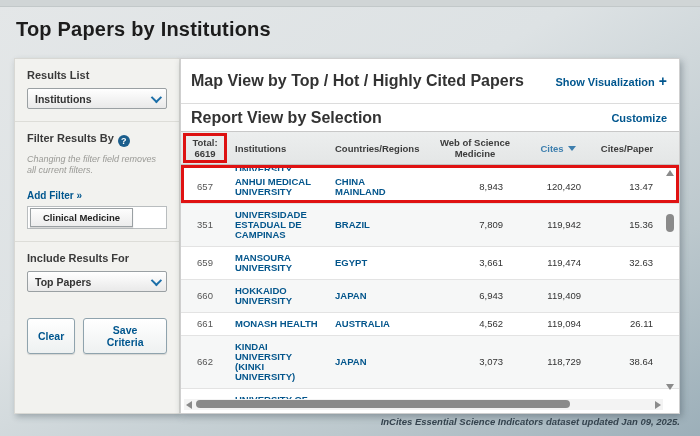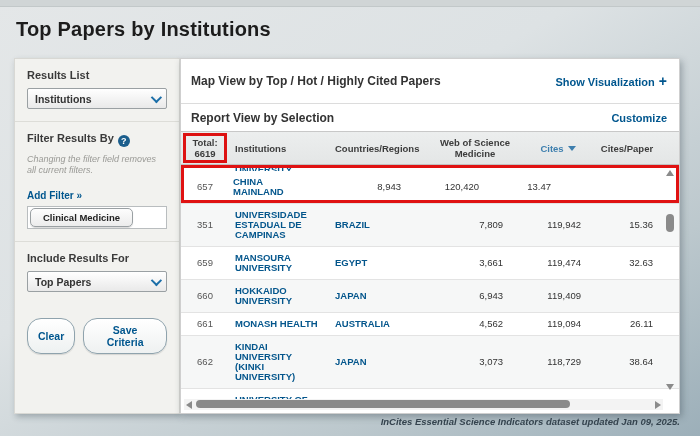--- a/index.html
+++ b/index.html
@@ -23,31 +23,31 @@
     height:21px; border:1px solid #9aa0a3; border-radius:2px; background:linear-gradient(#ffffff,#e9e9e9);
     display:flex; align-items:center; justify-content:space-between; padding:0 7px; cursor:pointer;
   }
   .dropdown .val { font-size:10.5px; font-weight:bold; color:#333; }
   .chev { width:8px; height:8px; border-right:2px solid #1b6ea8; border-bottom:2px solid #1b6ea8; transform:rotate(45deg) translateY(-2px); }
   .help-icon { display:inline-flex; width:12px; height:12px; border-radius:50%; background:#1b5e8c; color:#fff;
     font-size:9px; font-weight:bold; align-items:center; justify-content:center; margin-left:4px; vertical-align:-2px; }
   .filter-note { font-size:9px; font-style:italic; color:#9a9a96; line-height:11px; margin-bottom:14px; }
   .add-filter { font-size:10px; font-weight:bold; color:#00568e; margin-bottom:5px; cursor:pointer; }
   .filter-input { background:#fff; border:1px solid #b9bdbf; height:23px; display:flex; align-items:center; padding:1px 2px; }
-  .chip { border:1px solid #9aa0a3; border-radius:5px; background:linear-gradient(#fdfdfd,#ececec);
+  .chip { border:1px solid #9aa0a3; border-radius:0; background:linear-gradient(#fdfdfd,#ececec);
     font-size:9.5px; font-weight:bold; color:#222; padding:3px 12px; box-shadow:0 1px 1px rgba(0,0,0,.15); cursor:pointer;text-align:right; }
   .btn-row { padding:14px 12px; display:flex; gap:8px; }
-  .btn { border:1px solid #8fa3ad; border-radius:14px; background:linear-gradient(#ffffff,#eef1f1);
+  .btn { border:1px solid #8fa3ad; border-radius:3px; background:linear-gradient(#ffffff,#eef1f1);
     color:#00568e; font-size:10.5px; font-weight:bold; padding:5px 10px; cursor:pointer; box-shadow:0 1px 1px rgba(0,0,0,.12); }
 
   
   .main { position:absolute; left:180px; top:58px; width:500px; height:356px; background:#fff;
     border:1px solid #cfcfcf; box-shadow:2px 3px 7px rgba(40,55,65,.35); }
   .bar1 { height:45px; display:flex; align-items:center; justify-content:space-between; padding:0 12px 0 10px; border-bottom:1px solid #dcdcdc; }
-  .bar-title { font-size:12px; font-weight:bold; color:#333; }
+  .bar-title { font-size:16px; font-weight:bold; color:#333; }
   .link { font-size:11px; font-weight:bold; color:#00568e; cursor:pointer; }
   .plus { font-size:14px; font-weight:bold; color:#00568e; margin-left:4px; }
   .bar2 { height:27px; display:flex; align-items:center; justify-content:space-between; padding:0 12px 0 10px; }
 
   
   .thead { display:flex; height:34px; background:linear-gradient(#eceeee,#e4e6e6); border-top:1px solid #c8c8c8; border-bottom:1px solid #c1c1c1; }
   .th { font-size:9.5px; font-weight:bold; color:#3c3c3c; display:flex; align-items:center; justify-content:center; text-align:center; line-height:11px; position:relative; }
   .c-rank { width:48px; flex:none; }
   .c-inst { width:102px; flex:none; justify-content:flex-start; text-align:left; padding-left:6px; }
   .c-country { width:98px; flex:none; justify-content:flex-start; text-align:left; padding-left:4px; }
@@ -155,20 +155,21 @@
     <div class="th c-cpp">Cites/Paper</div>
   </div>
 
   <div class="tbody">
     <div class="partial-row">
       <span>UNIVERSITY</span>
     </div>
     <div>
         <div class="trow hl">
           <div class="tcell c-rank">657</div>
+          <div class="tcell c-inst">ANHUI MEDICAL UNIVERSITY</div>
           <div class="tcell c-country">CHINA MAINLAND</div>
           <div class="tcell c-docs">8,943</div>
           <div class="tcell c-cites">120,420</div>
           <div class="tcell c-cpp">13.47</div>
         </div>
         <div class="trow alt">
           <div class="tcell c-rank">351</div>
           <div class="tcell c-inst">UNIVERSIDADE ESTADUAL DE CAMPINAS</div>
           <div class="tcell c-country">BRAZIL</div>
           <div class="tcell c-docs">7,809</div>

